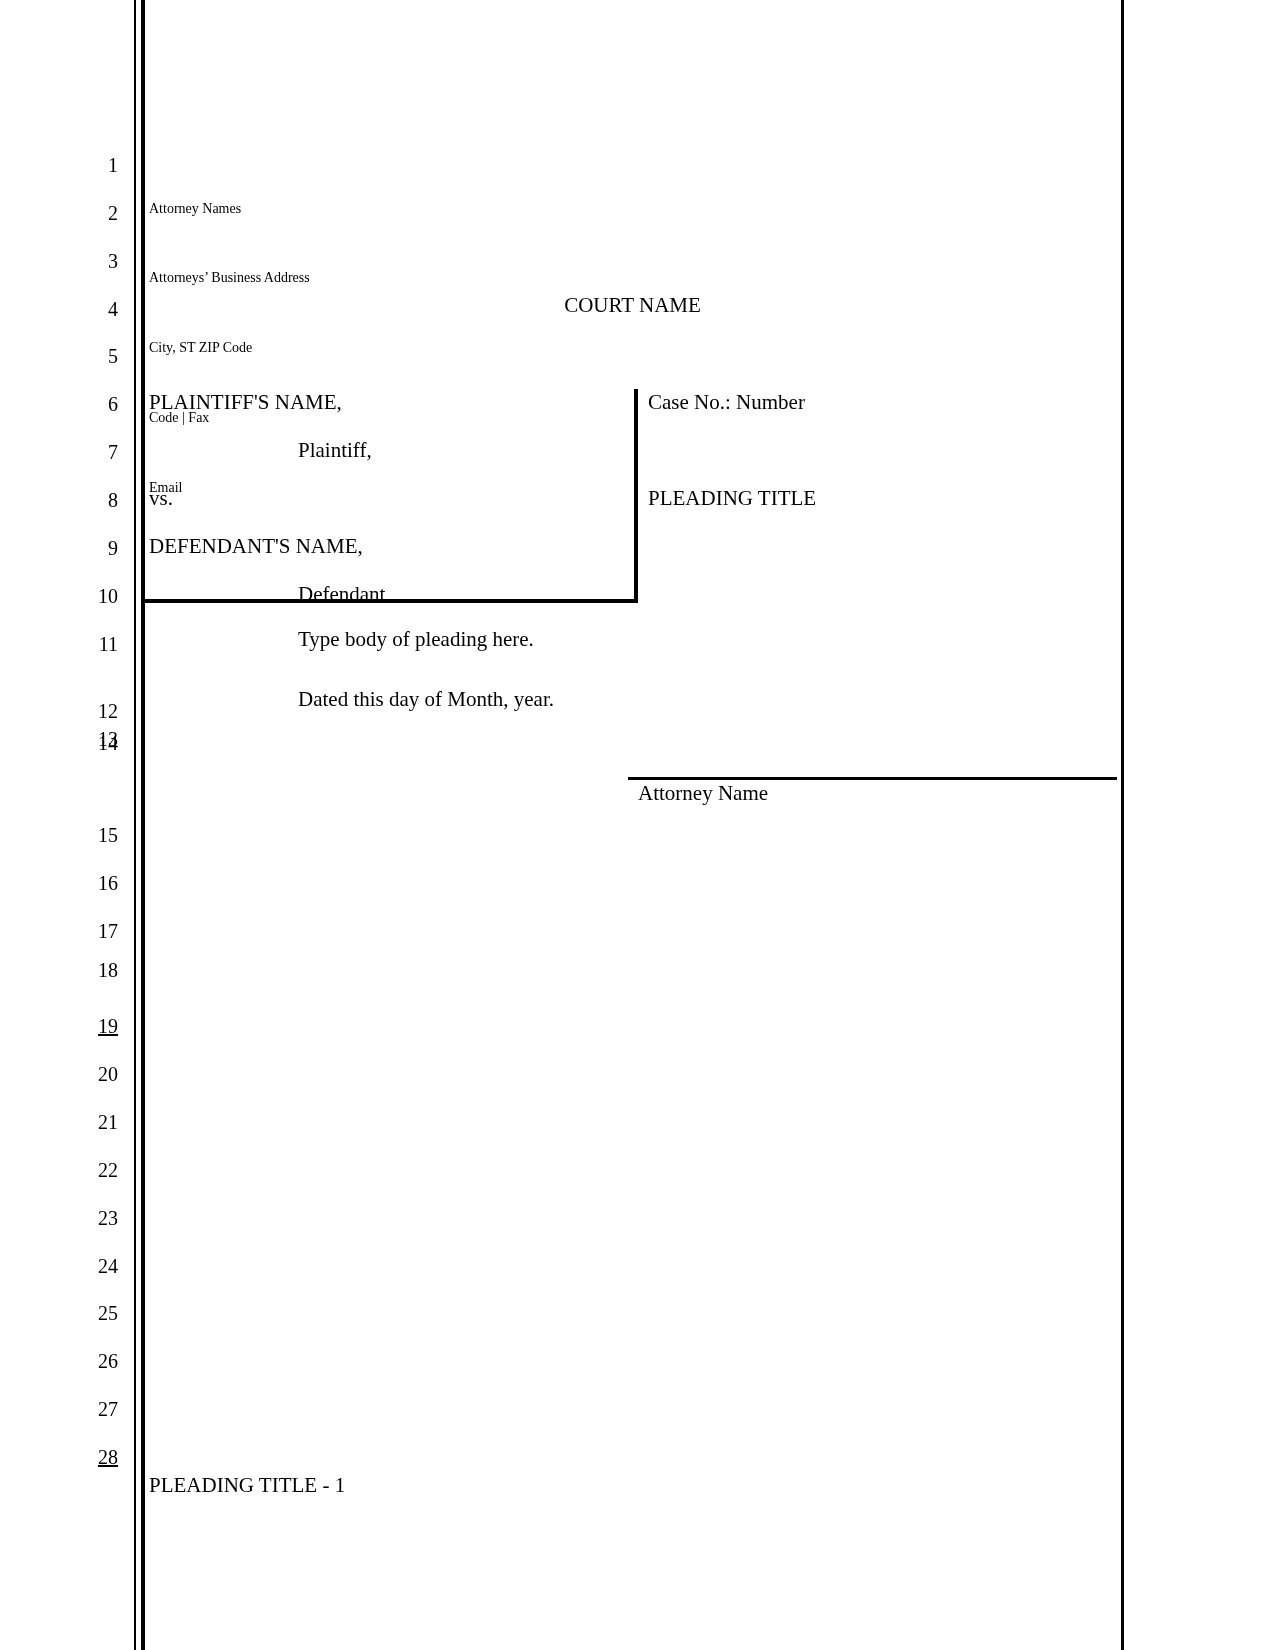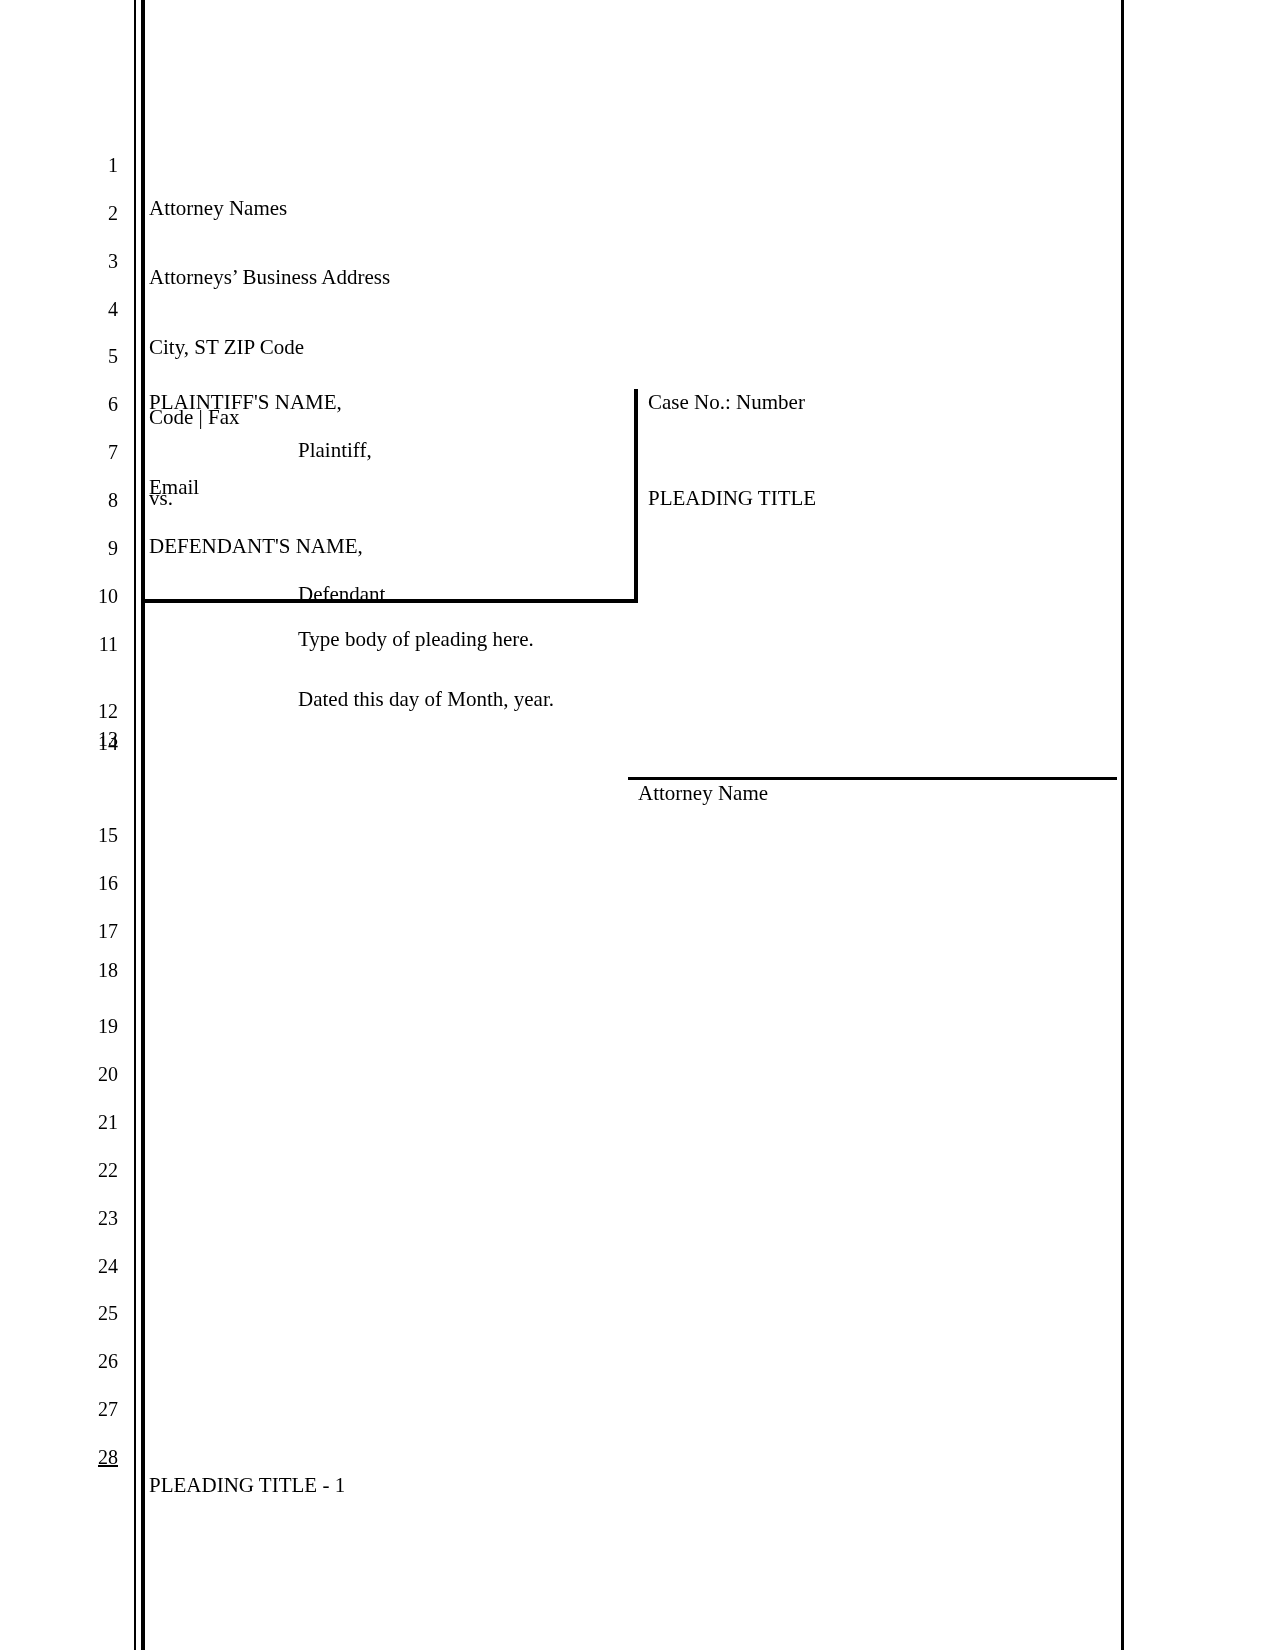--- a/index.html
+++ b/index.html
@@ -29,21 +29,21 @@
   .lineno{
     position:absolute;
     left:55px;
     width:63px;
     text-align:right;
     font-size:20px;
     line-height:22px;
     font-family:"Liberation Serif", serif;
     color:#000000;
   }
-  .attorney-line{font-size:21px;line-height:23.3px;}
+  .attorney-line{font-size:14px;line-height:23.3px;}
 </style>
 </head>
 <body>
 
 <div id="page">
 
   <div class="vline" style="left:134px;width:2px;"></div>
   <div class="vline" style="left:141px;width:4px;"></div>
   <div class="vline" style="left:1121px;width:3px;"></div>
 
@@ -59,40 +59,41 @@
       <div class="lineno" style="top: 536.8px;">9</div>
       <div class="lineno" style="top: 584.65px;">10</div>
       <div class="lineno" style="top: 632.5px;">11</div>
       <div class="lineno" style="top: 680.35px; margin-top: 20px;">12</div>
       <div class="lineno" style="top: 728.2px;">13</div>
       <div class="lineno" style="top: 732px;">14</div>
       <div class="lineno" style="top: 823.9px;">15</div>
       <div class="lineno" style="top: 871.75px;">16</div>
       <div class="lineno" style="top: 919.6px;">17</div>
       <div class="lineno" style="top: 959px;">18</div>
-      <div class="lineno" style="top: 1015.3px;">19</div>
+      <div class="lineno" style="top: 1015.3px; text-decoration: underline;">19</div>
       <div class="lineno" style="top: 1063.15px;">20</div>
       <div class="lineno" style="top: 1111px;">21</div>
       <div class="lineno" style="top: 1158.85px;">22</div>
       <div class="lineno" style="top: 1206.7px;">23</div>
       <div class="lineno" style="top: 1254.55px;">24</div>
       <div class="lineno" style="top: 1302.4px;">25</div>
       <div class="lineno" style="top: 1350.25px;">26</div>
       <div class="lineno" style="top: 1398.1px;">27</div>
       <div class="lineno" style="top: 1445.95px; text-decoration: underline;">28</div>
     </div>
 
   <div class="txt" style="left:149px;top:150px;">
     <div class="attorney-line">Attorney Names</div>
     <div class="attorney-line">Attorneys’ Business Address</div>
     <div class="attorney-line">City, ST ZIP Code</div>
     <div class="attorney-line">Code | Fax</div>
     <div class="attorney-line">Email</div>
   </div>
 
+  <div class="txt center-txt" style="top:294px;">COURT NAME</div>
 
   <div class="seg" style="left:634px;top:389px;width:4px;height:214px;"></div>
   <div class="seg" style="left:142px;top:599px;width:496px;height:4px;"></div>
 
   <div class="txt" style="left:149px;top:391px;">PLAINTIFF'S NAME,</div>
   <div class="txt" style="left:298px;top:439px;">Plaintiff,</div>
   <div class="txt" style="left:149px;top:487px;">vs.</div>
   <div class="txt" style="left:149px;top:535px;">DEFENDANT'S NAME,</div>
   <div class="txt" style="left:298px;top:583px;">Defendant</div>
 

